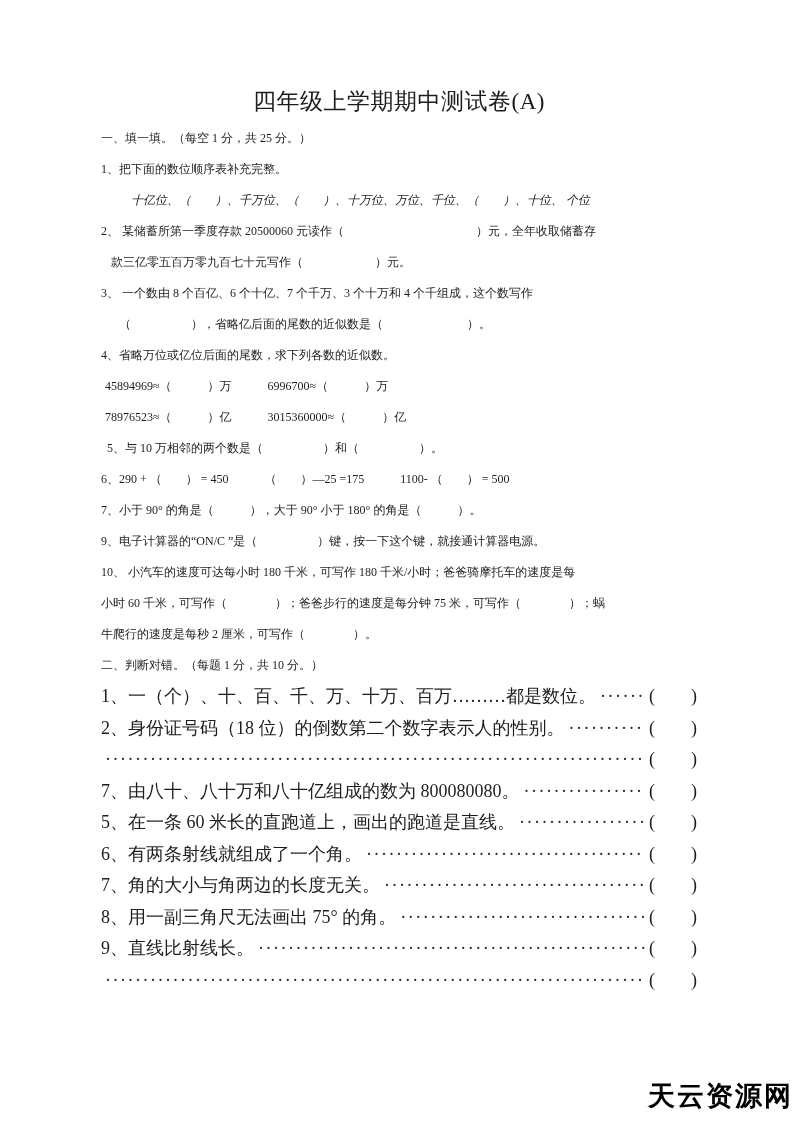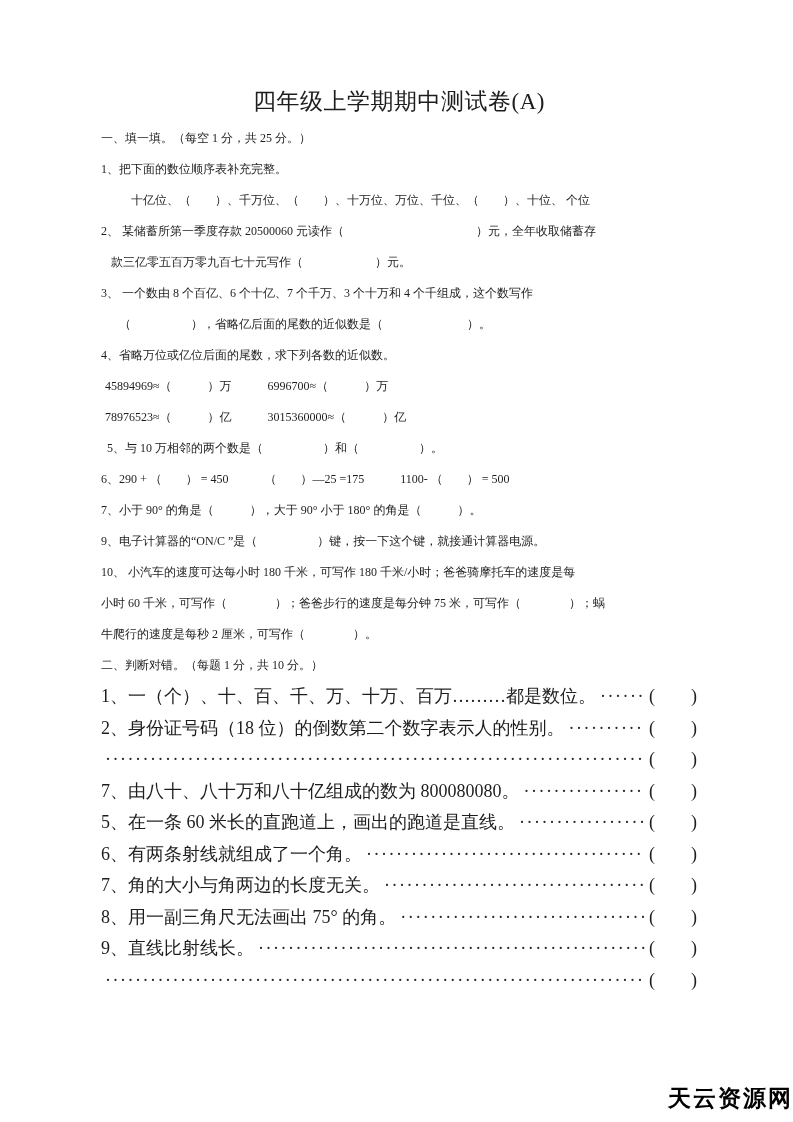--- a/index.html
+++ b/index.html
@@ -21,21 +21,21 @@
   }
   .line {
     font-size: 12px;
     line-height: 31px;
     white-space: nowrap;
   }
   .i4  { padding-left: 4px; }
   .i6  { padding-left: 6px; }
   .i10 { padding-left: 10px; }
   .i18 { padding-left: 18px; }
-  .i30 { padding-left: 30px; }
+  .i30 { padding-left: 30px; font-style: italic; }
   .jrow {
     display: flex;
     align-items: baseline;
     font-size: 18px;
     line-height: 31.5px;
   }
   .jtext { white-space: nowrap; }
   .leader {
     flex: 1;
     overflow: hidden;
@@ -44,21 +44,21 @@
     margin: 0 4px;
     color: #2b2b2b;
   }
   .jblank { white-space: pre; }
   .watermark {
     position: absolute;
     right: 0px;
     bottom: 8px;
     font-family: "DejaVu Sans", "Liberation Sans", sans-serif;
     font-weight: bold;
-    font-size: 23px;
+    font-size: 27px;
     letter-spacing: 2px;
     color: #000000;
   }
 </style>
 </head>
 <body>
 
 <div class="page">
 
   <h1 class="doc-title">四年级上学期期中测试卷(A)</h1>

